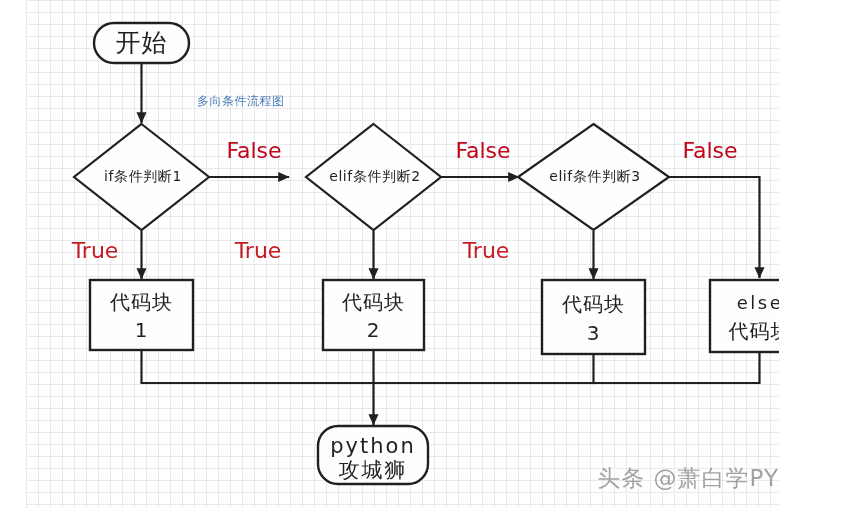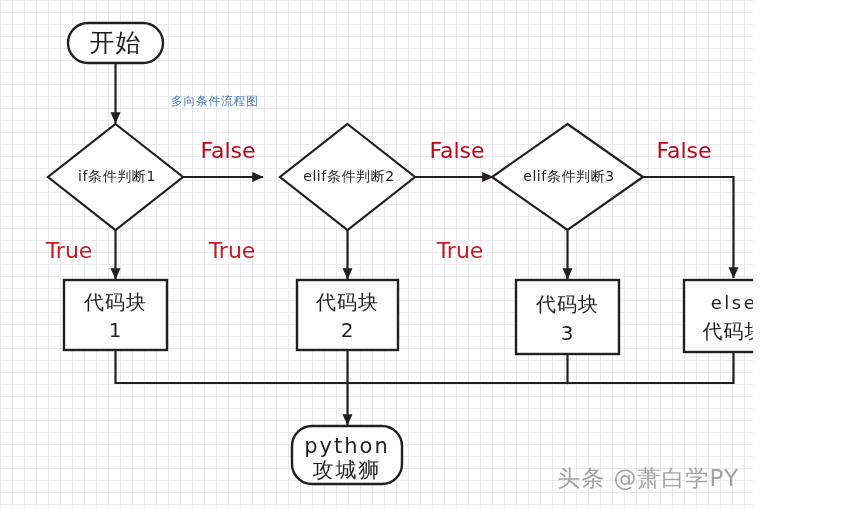--- a/index.html
+++ b/index.html
@@ -14,20 +14,21 @@
     overflow: hidden;
     background-color: #ffffff;
     background-image:
       linear-gradient(to right, #e9e9ed 1px, transparent 1px),
       linear-gradient(to bottom, #e9e9ed 1px, transparent 1px),
       linear-gradient(to right, #d6d6dc 1px, transparent 1px),
       linear-gradient(to bottom, #d6d6dc 1px, transparent 1px);
     background-size: 12px 12px, 12px 12px, 60px 60px, 60px 60px;
     background-position: 0px 2px, 2px 0px, 0px 2px, 2px 0px;
     font-family: "DejaVu Sans", "Liberation Sans", sans-serif;
+    margin-left: 26px;
   }
   #flow { position: absolute; left: 0; top: 0; }
   .node-shape {
     fill: #fefefe;
     stroke: #231f20;
     stroke-width: 2.4;
   }
   .node-shape-thin {
     fill: #fefefe;
     stroke: #231f20;
@@ -61,21 +62,21 @@
   .label-true  { fill: #c51b23; }
   .annotation {
     fill: #4a7ebb;
     font-family: "DejaVu Sans", "Liberation Sans", sans-serif;
     font-size: 12px;
     letter-spacing: 0.5px;
     dominant-baseline: middle;
   }
   .watermark {
     position: absolute;
-    right: 14px;
+    right: 0;
     bottom: 14px;
     font-family: "DejaVu Sans", "Liberation Sans", sans-serif;
     font-size: 23px;
     color: #9b9b9f;
     letter-spacing: 1px;
     white-space: nowrap;
     opacity: 0.92;
     text-align: center;
   }
 </style>

